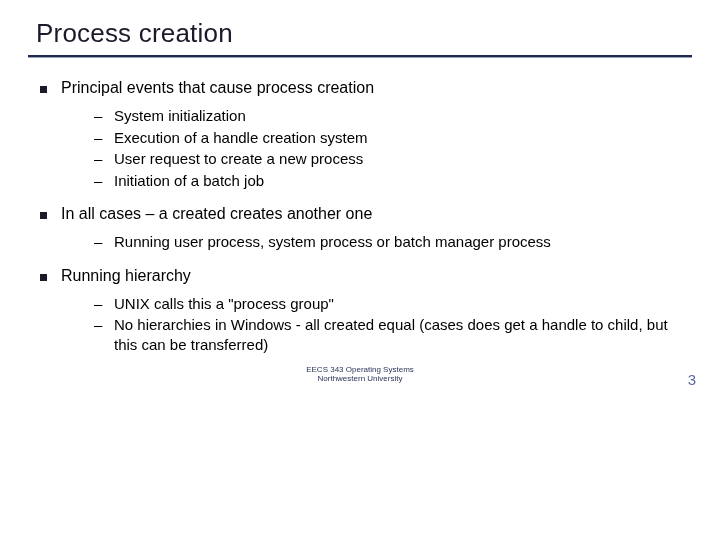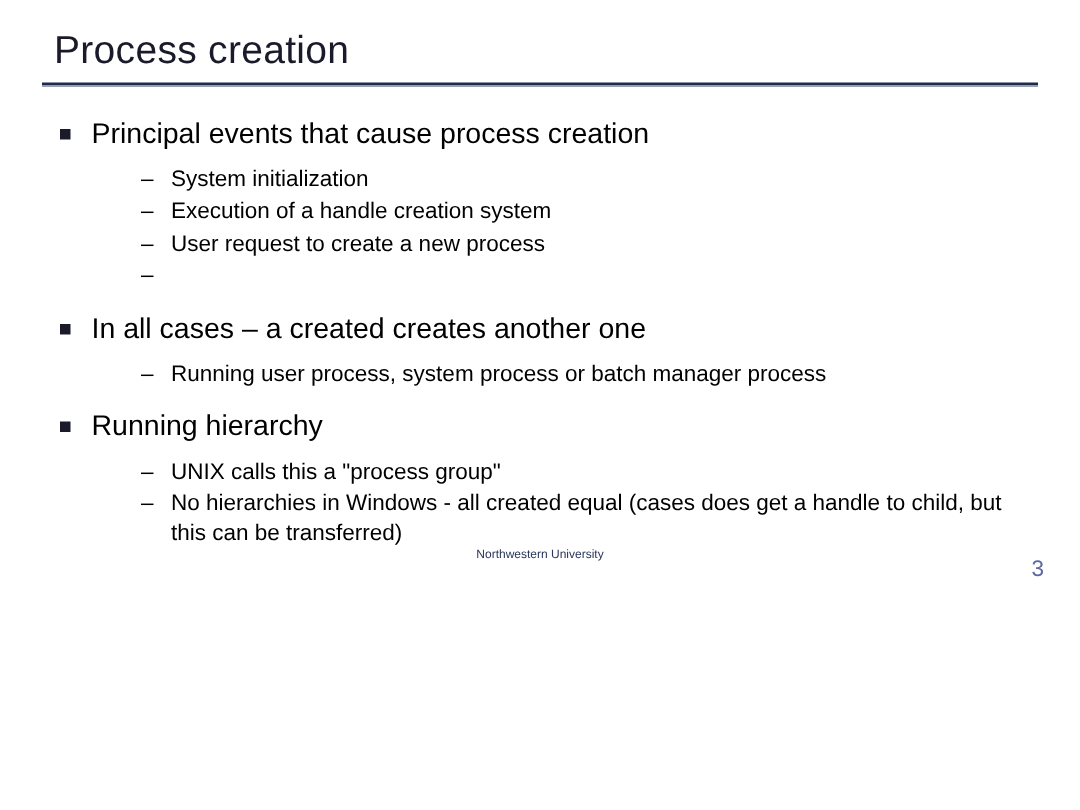--- a/index.html
+++ b/index.html
@@ -5,21 +5,21 @@
   * { box-sizing: border-box; margin: 0; padding: 0; }
   html, body { width: 720px; height: 540px; font-family: Verdana, Arial, sans-serif; background: #fff; color: #000; }
   .slide { position: relative; width: 720px; height: 404px; }
   .title-bar { padding: 18px 0 6px 36px; }
   .title { font-size: 26px; color: #1a1a2a; font-weight: 400; letter-spacing: 0.2px; }
   .rule { margin: 0 28px 0 28px; border-top: 2px solid #1d2a4a; border-bottom: 1px solid #99a2b5; height: 3px; }
   .content { padding: 12px 28px 0 40px; font-size: 17px; line-height: 1.25; }
   .top-item { display: flex; margin-top: 10px; align-items: flex-start; }
   .top-item:first-child { margin-top: 8px; }
   .bullet-square { width: 7px; height: 7px; background: #1a1a2a; margin-top: 8px; margin-right: 14px; flex: 0 0 auto; }
-  .top-text { font-size: 19px; }
+  .top-text { font-size: 16px; }
   .sub-list { padding: 6px 0 4px 54px; font-size: 15px; line-height: 1.30; }
   .sub-item { display: flex; margin-top: 2px; }
   .dash { width: 14px; flex: 0 0 auto; }
   .sub-text { padding-left: 6px; }
   .footer { position: absolute; bottom: 10px; left: 0; right: 0; height: 28px; }
   .footer-center { text-align: center; font-size: 8px; color: #2a355a; line-height: 1.1; }
   .footer-page { position: absolute; right: 24px; bottom: 6px; font-size: 15px; color: #5a6aa0; }
 </style>
 </head>
 <body>
@@ -45,20 +45,21 @@
       <div class="sub-item">
           <div class="dash">–</div>
           <div class="sub-text">Execution of a handle creation system</div>
         </div>
       <div class="sub-item">
           <div class="dash">–</div>
           <div class="sub-text">User request to create a new process</div>
         </div>
       <div class="sub-item">
           <div class="dash">–</div>
+          <div class="sub-text">Initiation of a batch job</div>
         </div>
     </div>
 
     <div class="top-item">
       <div class="bullet-square"></div>
       <div class="top-text">In all cases – a created creates another one</div>
     </div>
     <div class="sub-list">
       <div class="sub-item">
           <div class="dash">–</div>
@@ -78,18 +79,19 @@
       <div class="sub-item">
           <div class="dash">–</div>
           <div class="sub-text">No hierarchies in Windows - all created equal (cases does get a handle to child, but this can be transferred)</div>
         </div>
     </div>
 
   </div>
 
   <div class="footer">
     <div class="footer-center">
+      <div>EECS 343 Operating Systems</div>
       <div>Northwestern University</div>
     </div>
     <div class="footer-page">3</div>
   </div>
 
 </div>
 
 </body></html>

